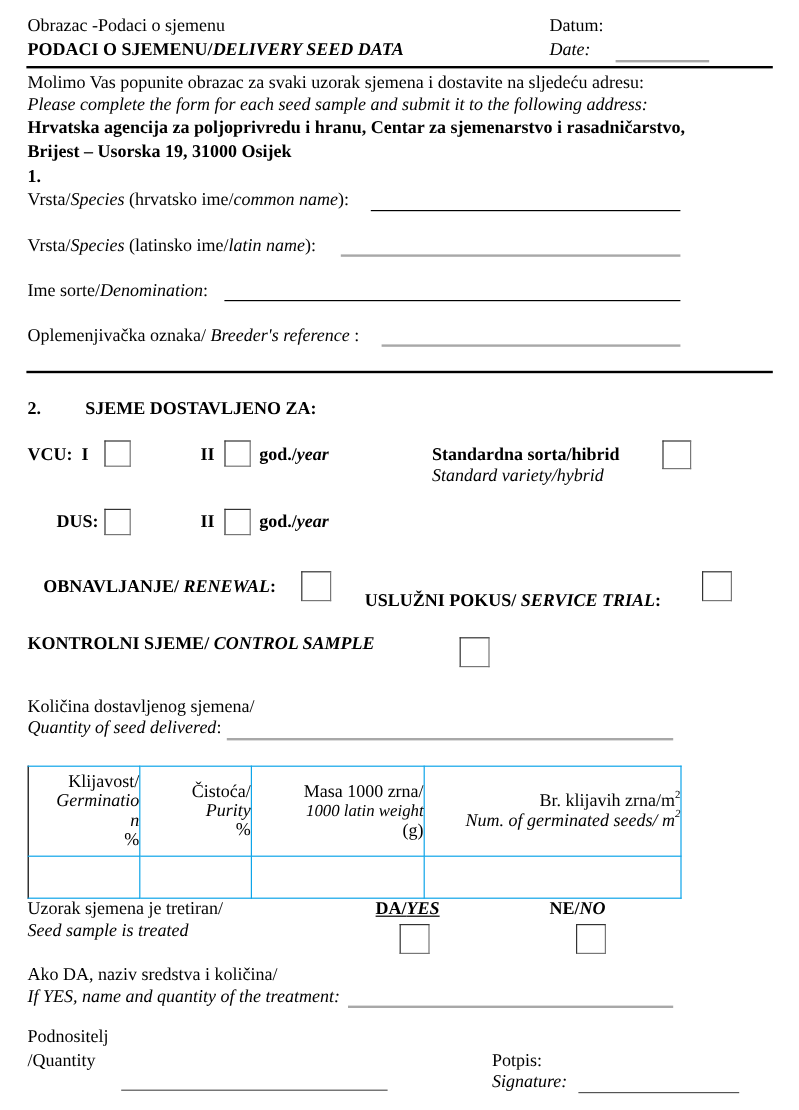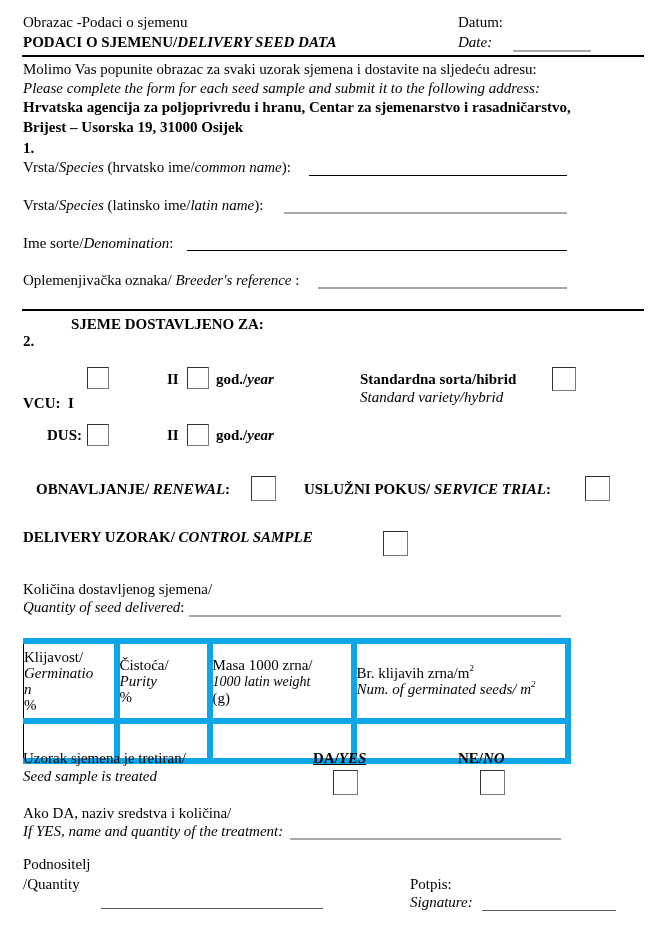--- a/index.html
+++ b/index.html
@@ -18,21 +18,21 @@
   .cb {
     position: absolute; width: 22px; height: 22px; box-sizing: border-box;
     border: 1.2px solid #333; border-right: 1.5px solid #777; border-bottom: 1.5px solid #777;
     background: #fff; cursor: pointer;
   }
   table.seed {
     position: absolute; left: 23px; top: 638px; width: 544px;
     border-collapse: collapse; table-layout: fixed;
   }
   table.seed th, table.seed td {
-    border: 6px solid #0ea5e9; padding: 0; text-align: left; vertical-align: middle;
+    border: 1px solid #0ea5e9; padding: 0; text-align: right; vertical-align: middle;
     font-weight: normal; font-size: 15px; line-height: 16px;
   }
   table.seed tr.h th { height: 74px; }
   table.seed tr.r td { height: 34px; }
   table.seed th:first-child, table.seed td:first-child { border-left: 1.5px solid #000; }
   sup { font-size: 9px; line-height: 0; position: relative; top: -1px; }
 </style>
 </head>
 <body>
 
@@ -69,44 +69,44 @@
 <div class="line fill-black" style="left:187px;top:250px;width:380px;"></div>
 
 <div class="abs" style="left:23px;top:273px;">
   <span>Oplemenjivačka oznaka/ </span><span class="i">Breeder's reference</span><span> :</span>
 </div>
 <div class="line fill-gray" style="left:318px;top:287px;width:249px;"></div>
 
 <div class="rule" style="top:309px;"></div>
 
 <div class="abs b" style="left:23px;top:334px;">2.</div>
-<div class="abs b" style="left:71px;top:317px;">SJEME DOSTAVLJENO ZA:</div>
+<div class="abs b" style="left:71px;top:334px;">SJEME DOSTAVLJENO ZA:</div>
 
-<div class="abs b" style="left:23px;top:372px;margin-top:24px;"><span>VCU:</span>&nbsp; <span>I</span></div>
+<div class="abs b" style="left:23px;top:372px;"><span>VCU:</span>&nbsp; <span>I</span></div>
 <div class="cb" style="left:87px;top:367px;"></div>
 <div class="abs b" style="left:167px;top:372px;">II</div>
 <div class="cb" style="left:187px;top:367px;"></div>
 <div class="abs b" style="left:216px;top:372px;"><span>god./</span><span class="i">year</span></div>
 
 <div class="abs b" style="left:360px;top:372px;">Standardna sorta/hibrid</div>
 <div class="abs i" style="left:360px;top:390px;">Standard variety/hybrid</div>
 <div class="cb" style="left:552px;top:367px;width:24px;height:24px;"></div>
 
 <div class="abs b" style="left:23px;top:428px;margin-left:24px;"><span>DUS:</span>&nbsp; <span>I</span></div>
 <div class="cb" style="left:87px;top:424px;"></div>
 <div class="abs b" style="left:167px;top:428px;">II</div>
 <div class="cb" style="left:187px;top:424px;"></div>
 <div class="abs b" style="left:216px;top:428px;"><span>god./</span><span class="i">year</span></div>
 
 <div class="abs b" style="left:36px;top:482px;"><span>OBNAVLJANJE/ </span><span class="i">RENEWAL</span><span>:</span></div>
 <div class="cb" style="left:251px;top:476px;width:25px;height:25px;"></div>
-<div class="abs b" style="left:304px;top:482px;"><span>USLUŽNI POKUS/ </span><span class="i">SERVICE TRIAL</span><span>:</span></div>
+<div class="abs b" style="left:304px;top:494px;"><span>USLUŽNI POKUS/ </span><span class="i">SERVICE TRIAL</span><span>:</span></div>
 <div class="cb" style="left:585px;top:476px;width:25px;height:25px;"></div>
 
-<div class="abs b" style="left:23px;top:530px;"><span>DELIVERY UZORAK/ </span><span class="i">CONTROL SAMPLE</span></div>
+<div class="abs b" style="left:23px;top:530px;"><span>KONTROLNI SJEME/ </span><span class="i">CONTROL SAMPLE</span></div>
 <div class="cb" style="left:383px;top:531px;width:25px;height:25px;"></div>
 
 <div class="abs" style="left:23px;top:582px;">Količina dostavljenog sjemena/</div>
 <div class="abs" style="left:23px;top:600px;"><span class="i">Quantity of seed delivered</span><span>:</span></div>
 <div class="line fill-gray" style="left:189px;top:615px;width:372px;"></div>
 
 <table class="seed">
   <colgroup>
     <col style="width:93px">
       <col style="width:93px">

